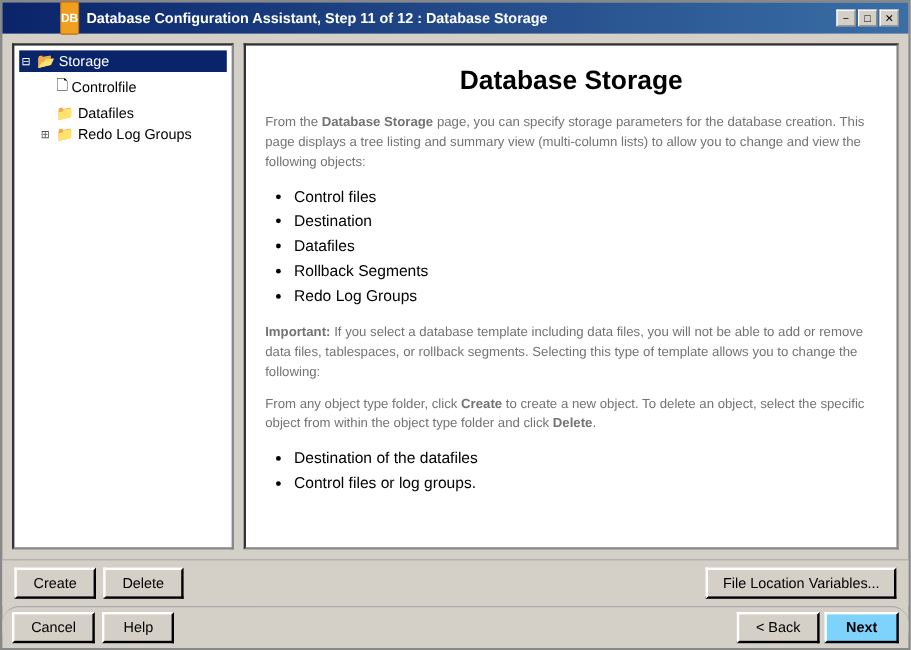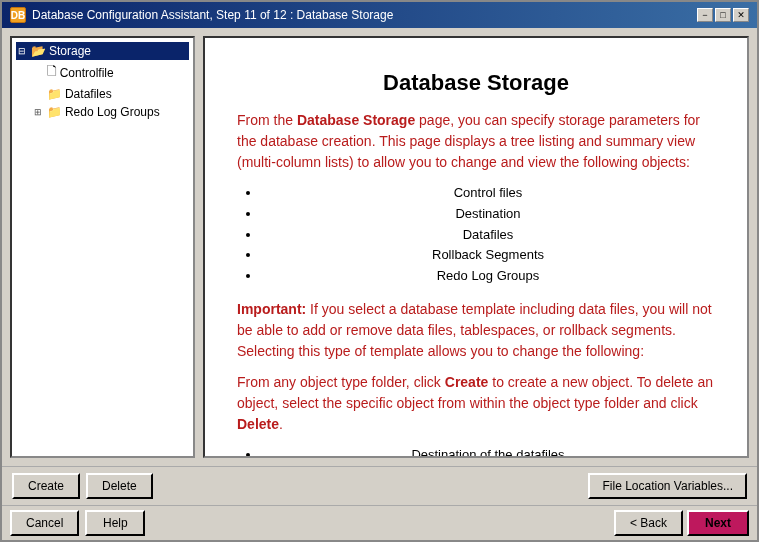--- a/index.html
+++ b/index.html
@@ -33,35 +33,36 @@
     }
 
     .title-bar-left {
       display: flex;
       align-items: center;
       gap: 6px;
     }
 
     .title-bar-icon {
       width: 16px;
-      height: 16px;
+      height: 28px;
       background: #f0a020;
       border: 1px solid #c07010;
       border-radius: 2px;
       display: flex;
       align-items: center;
       justify-content: center;
       font-size: 10px;
       color: white;
       font-weight: bold;
+      margin-left: 40px;
     }
 
     .title-bar-text {
       font-size: 12px;
-      font-weight: normal;
+      font-weight: bold;
       color: white;
     }
 
     .title-bar-controls {
       display: flex;
       gap: 2px;
     }
 
     .title-btn {
       width: 16px;
@@ -121,49 +122,48 @@
     }
 
     .tree-children {
       padding-left: 16px;
     }
 
     .right-panel {
       flex: 1;
       background: white;
       border: 2px inset #888;
-      padding: 32px;
+      padding: 16px;
       overflow-y: auto;
     }
 
     .right-panel h1 {
       font-size: 22px;
       font-weight: bold;
       text-align: center;
       margin-bottom: 14px;
       color: #000;
     }
 
     .right-panel p {
-      font-size: 14px;
+      font-size: 11px;
       line-height: 1.5;
       margin-bottom: 10px;
-      color: #b91c1c;
+      color: #737373;
     }
 
     .right-panel ul {
       margin-left: 24px;
       margin-bottom: 12px;
     }
 
     .right-panel ul li {
       font-size: 13px;
       line-height: 1.6;
       list-style-type: disc;
-      text-align: center;
     }
 
     .bold { font-weight: bold; }
 
     .bottom-bar {
       display: flex;
       align-items: center;
       padding: 6px 10px;
       gap: 8px;
       border-top: 1px solid #aaa;
@@ -196,37 +196,38 @@
     }
 
     .btn-nav-bar {
       display: flex;
       align-items: center;
       padding: 4px 8px;
       gap: 6px;
       border-top: 1px solid #aaa;
       background: #d4d0c8;
       flex-shrink: 0;
+      border-radius: 14px;
     }
 
     .nav-left {
       display: flex;
       gap: 6px;
     }
 
     .nav-right {
       margin-left: auto;
       display: flex;
       align-items: center;
       gap: 4px;
       padding-left: 32px;
     }
 
     .btn-next {
-      background: #be185d;
+      background: #7dd3fc;
       border: 2px outset #fff;
       border-bottom-color: #555;
       border-right-color: #555;
       padding: 4px 16px;
       font-size: 12px;
       cursor: pointer;
       font-weight: bold;
     }
 
     .file-location-btn {

